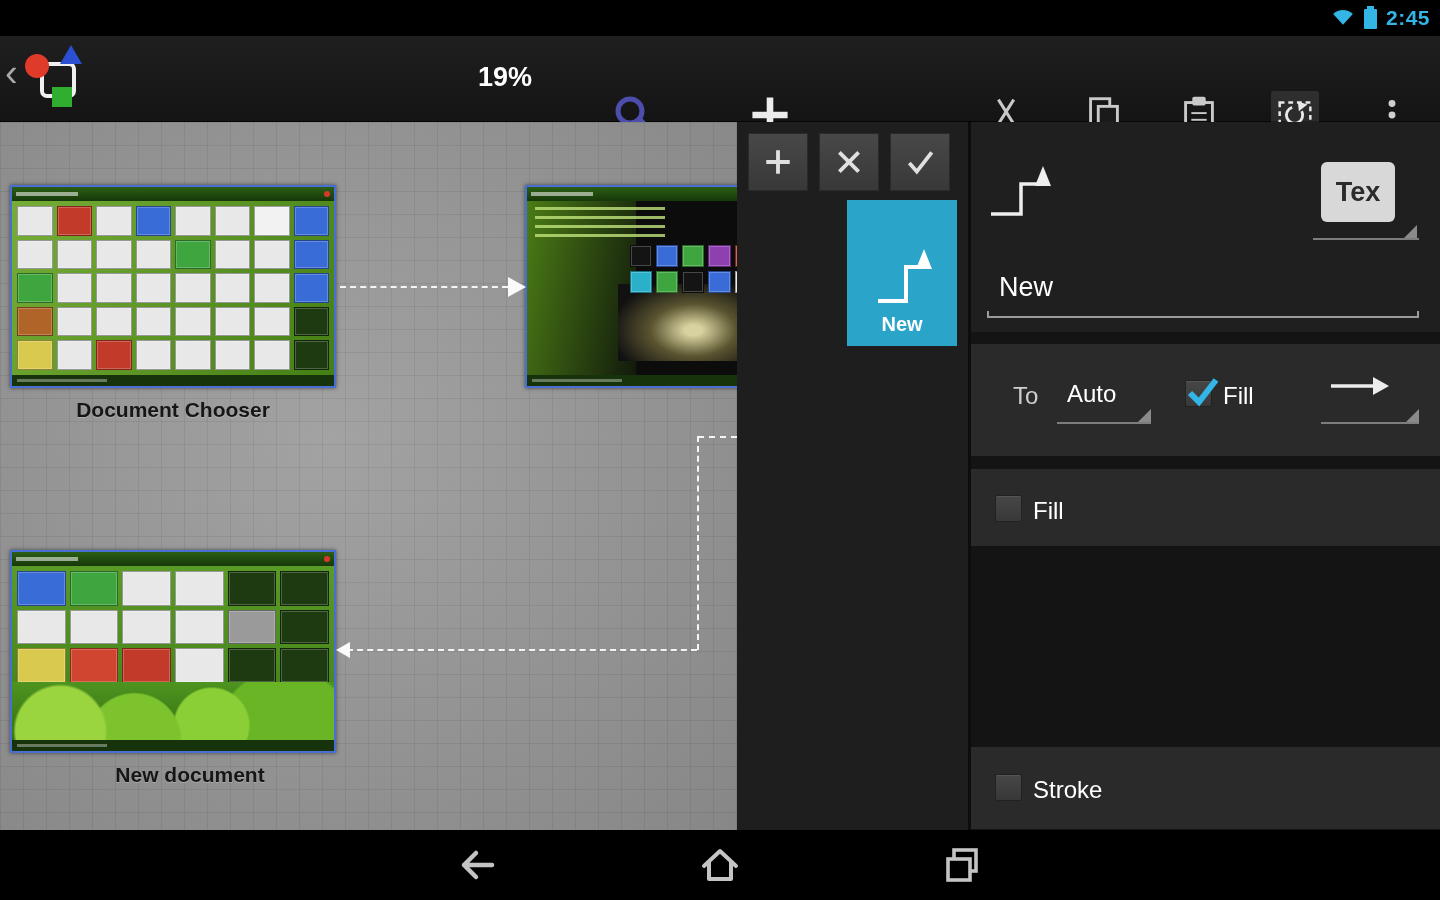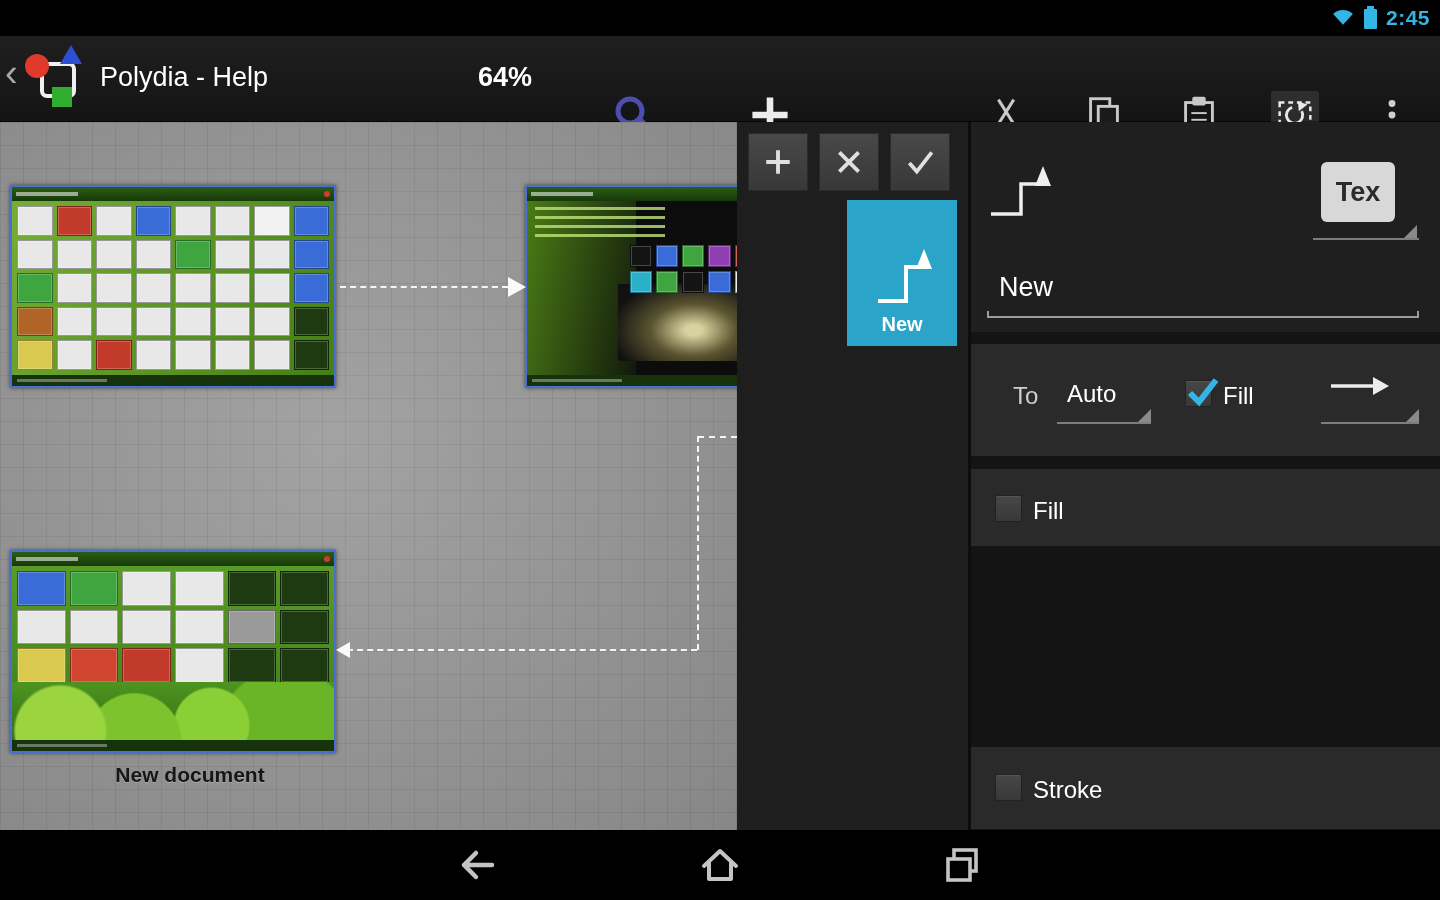--- a/index.html
+++ b/index.html
@@ -136,22 +136,21 @@
   </div>
 
   <div class="action-bar">
     <div class="back-chevron">‹</div>
     <div class="app-icon">
       <div class="logo-frame"></div>
       <div class="logo-red"></div>
       <div class="logo-tri"></div>
       <div class="logo-green"></div>
     </div>
-    <div class="ab-title">Polydia - Help</div>
-    <div class="zoom-level">64%</div>
+    <div class="zoom-level">19%</div>
 
     <div class="ab-icon" style="left:610px;">
       <svg width="52" height="52" viewBox="0 0 48 48">
         <circle cx="20" cy="20" r="12" fill="none" stroke="#4d4dae" stroke-width="5"></circle>
         <line x1="30" y1="30" x2="43" y2="43" stroke="#4d4dae" stroke-width="7" stroke-linecap="round"></line>
       </svg>
     </div>
     <div class="ab-icon" style="left:746px;">
       <svg width="44" height="44" viewBox="0 0 30 30">
         <path d="M15 3 V27 M3 15 H27" stroke="#ececec" stroke-width="4.5" fill="none"></path>
@@ -238,20 +237,21 @@
             <div class="tile" style="background: rgb(194, 59, 42);"></div>
             <div class="tile" style="background: rgb(232, 232, 232);"></div>
             <div class="tile" style="background: rgb(232, 232, 232);"></div>
             <div class="tile" style="background: rgb(232, 232, 232);"></div>
             <div class="tile" style="background: rgb(232, 232, 232);"></div>
             <div class="tile" style="background: rgb(29, 58, 16);"></div>
           </div>
       </div>
       <div class="win-status"></div>
     </div>
+    <div class="node-label" style="left:10px; top:276px; width:326px;">Document Chooser</div>
 
     <div class="node" style="left:525px; top:63px; width:240px; height:203px;">
       <div class="win-title"></div>
       <div class="win-body body-remote">
         <div class="remote-lines"></div>
         <div class="tiles tiles-remote" style="grid-template-columns:repeat(5,1fr);">
             <div class="tile" style="background: rgb(20, 20, 20);"></div>
             <div class="tile" style="background: rgb(58, 108, 216);"></div>
             <div class="tile" style="background: rgb(63, 165, 63);"></div>
             <div class="tile" style="background: rgb(142, 63, 176);"></div>

